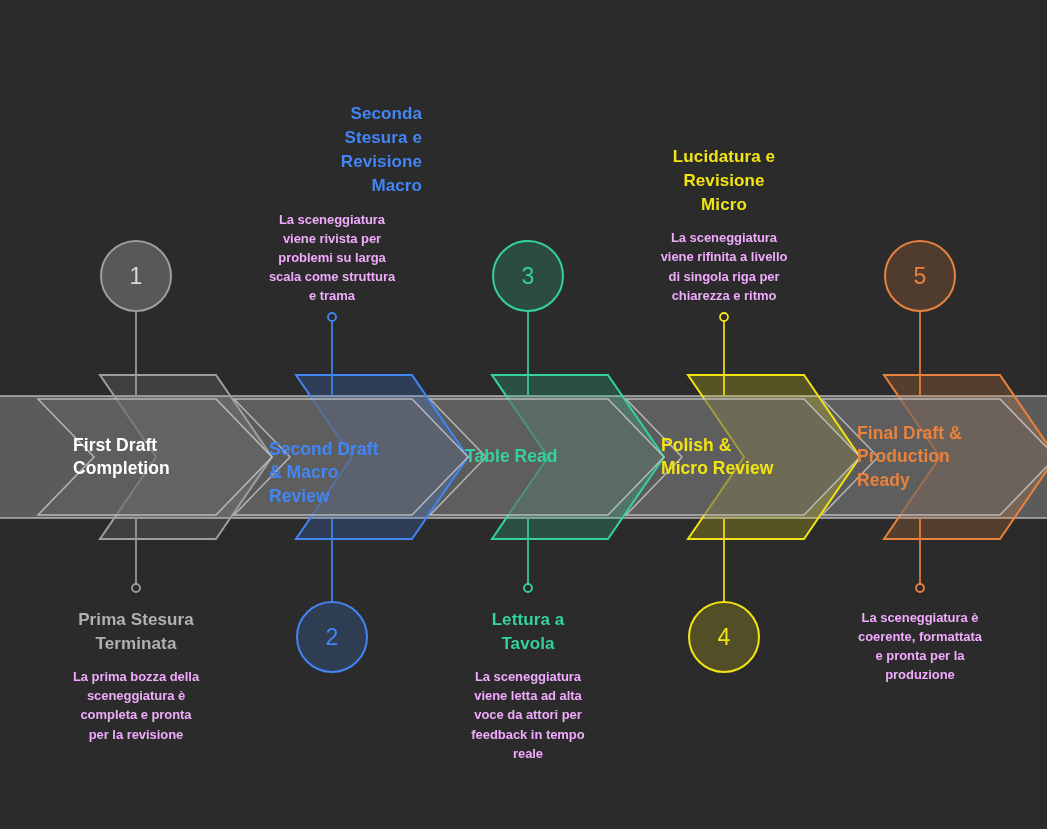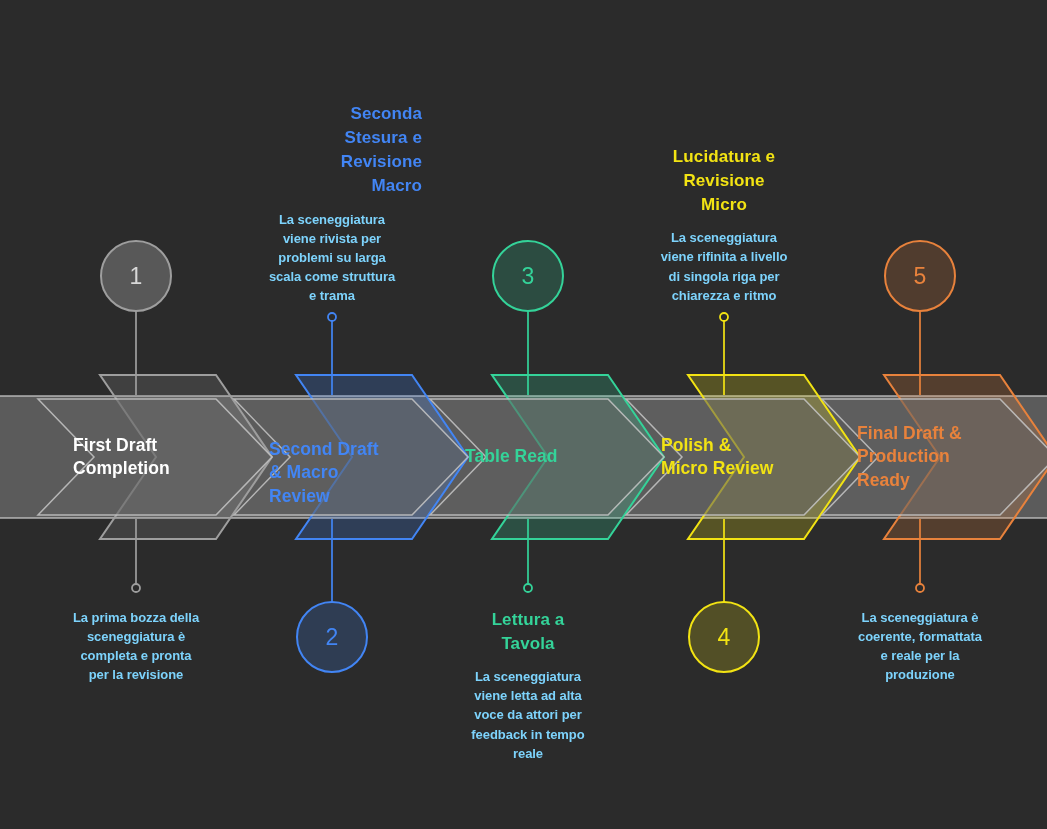--- a/index.html
+++ b/index.html
@@ -48,21 +48,21 @@
     font-size: 17px;
     font-weight: 700;
     line-height: 1.42;
     margin: 0 0 11px 0;
     letter-spacing: 0.1px;
   }
   .outer-desc {
     font-size: 13px;
     font-weight: 700;
     line-height: 1.47;
-    color: #7dd3fc;
+    color: #f0abfc;
     margin: 0;
     letter-spacing: -0.05px;
   }
 
   .chev-label {
     position: absolute;
     font-size: 17.5px;
     font-weight: 700;
     line-height: 1.33;
     letter-spacing: 0.05px;
@@ -154,20 +154,22 @@
 Review</div>
         <div class="chev-label" style="color: rgb(52, 211, 153); left: 465px; width: 160px; top: 445px;">Table Read</div>
         <div class="chev-label" style="color: rgb(242, 227, 19); left: 661px; width: 160px; top: 434px;">Polish &amp;
 Micro Review</div>
         <div class="chev-label" style="color: rgb(232, 130, 60); left: 857px; width: 160px; top: 422px;">Final Draft &amp;
 Production
 Ready</div>
       </div>
     <div id="outer-labels">
         <div class="outer-label" style="width: 180px; left: 46px; top: 608px;">
+          <div class="outer-title" style="color: rgb(177, 177, 177); white-space: pre-line;">Prima Stesura
+Terminata</div>
           <div class="outer-desc" style="white-space: pre-line;">La prima bozza della
 sceneggiatura è
 completa e pronta
 per la revisione</div>
         </div>
         <div class="outer-label" style="width: 180px; left: 242px; top: 102px;">
           <div class="outer-title" style="color: rgb(66, 133, 244); white-space: pre-line; text-align: right;">Seconda
 Stesura e
 Revisione
 Macro</div>
@@ -191,20 +193,20 @@
 Revisione
 Micro</div>
           <div class="outer-desc" style="white-space: pre-line;">La sceneggiatura
 viene rifinita a livello
 di singola riga per
 chiarezza e ritmo</div>
         </div>
         <div class="outer-label" style="width: 180px; left: 830px; top: 608px;">
           <div class="outer-desc" style="white-space: pre-line;">La sceneggiatura è
 coerente, formattata
-e reale per la
+e pronta per la
 produzione</div>
         </div>
       </div>
     <div class="watermark"></div>
   </div>
 
 </div>
 
 </body></html>

